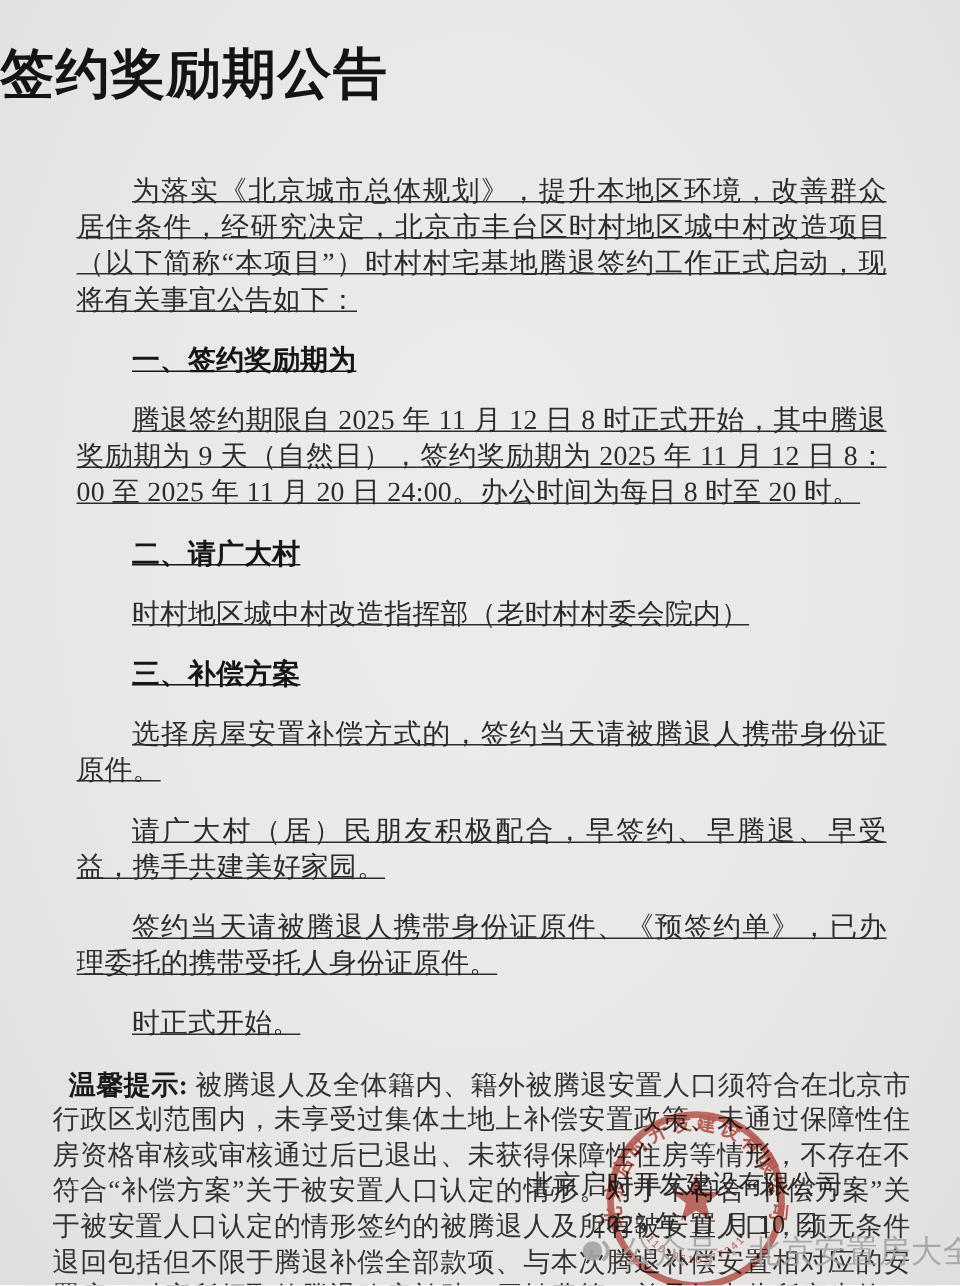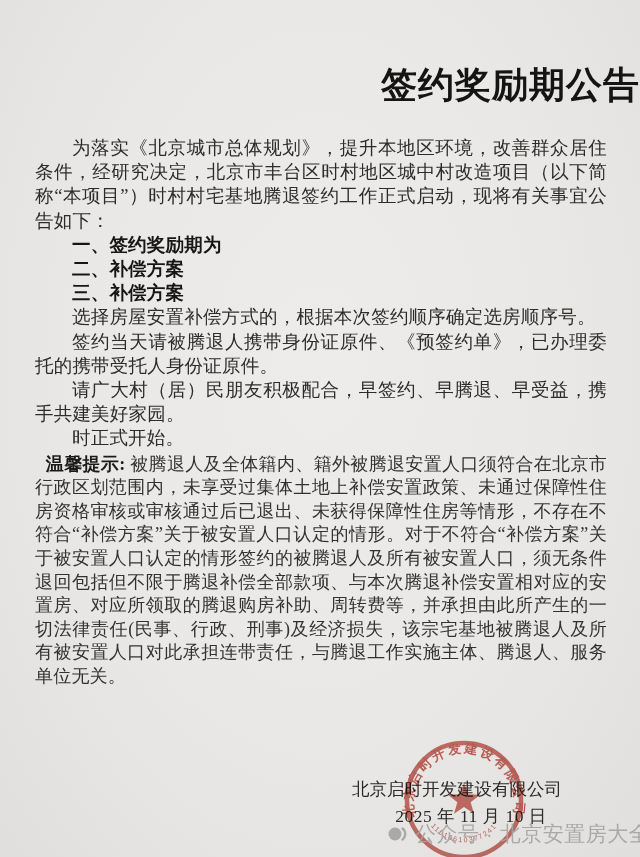--- a/index.html
+++ b/index.html
@@ -6,36 +6,36 @@
   .page{
     position:relative;
     width:640px;height:857px;
     overflow:hidden;
     background:radial-gradient(ellipse at 50% 42%, #edecea 0%, #e9e8e6 55%, #e0dfdd 100%);
     font-family:"Liberation Serif", serif;
     color:#2d2c2a;
   }
   .doc-title{
     margin:0;
-    padding-top:62px;
-    text-align:right;
+    padding-top:26px;
+    text-align:left;
     font-size:36px;
     font-weight:700;
     letter-spacing:1px;
     color:#141413;
     line-height:46px;
   }
   .doc-body{
     padding:28px 33px 0 35px;
     font-size:18.5px;
     line-height:24.2px;
     text-align:justify;
     letter-spacing:0.2px;
   }
-  .para, .heading{margin:0;text-indent:2em;}
+  .para, .heading{margin:16px;text-indent:2em;text-decoration:underline;}
   .heading{font-weight:700;color:#161615;}
   .tips{
     margin:2px 0 0;
     font-size:18px;
     line-height:23.6px;
     text-indent:0.6em;
     color:#333231;
   }
   .tips-label{font-weight:700;color:#1a1a19;}
   .signature{
@@ -86,25 +86,27 @@
 </head>
 <body>
 
 <div class="page">
 
   <h1 class="doc-title">签约奖励期公告</h1>
 
   <div class="doc-body">
     <p class="para">为落实《北京城市总体规划》，提升本地区环境，改善群众居住条件，经研究决定，北京市丰台区时村地区城中村改造项目（以下简称“本项目”）时村村宅基地腾退签约工作正式启动，现将有关事宜公告如下：</p>
     <p class="heading">一、签约奖励期为</p>
-    <p class="heading">二、补偿方案</p>
+    <p class="para">腾退签约期限自 2025 年 11 月 12 日 8 时正式开始，其中腾退奖励期为 9 天（自然日），签约奖励期为 2025 年 11 月 12 日 8：00 至 2025 年 11 月 20 日 24:00。办公时间为每日 8 时至 20 时。</p>
+    <p class="heading">二、请广大村</p>
+    <p class="para">时村地区城中村改造指挥部（老时村村委会院内）</p>
     <p class="heading">三、补偿方案</p>
-    <p class="para">选择房屋安置补偿方式的，根据本次签约顺序确定选房顺序号。</p>
+    <p class="para">选择房屋安置补偿方式的，签约当天请被腾退人携带身份证原件。</p>
+    <p class="para">请广大村（居）民朋友积极配合，早签约、早腾退、早受益，携手共建美好家园。</p>
     <p class="para">签约当天请被腾退人携带身份证原件、《预签约单》，已办理委托的携带受托人身份证原件。</p>
-    <p class="para">请广大村（居）民朋友积极配合，早签约、早腾退、早受益，携手共建美好家园。</p>
     <p class="para">时正式开始。</p>
     <p class="tips">
       <span class="tips-label">温馨提示:</span>
       <span>被腾退人及全体籍内、籍外被腾退安置人口须符合在北京市行政区划范围内，未享受过集体土地上补偿安置政策、未通过保障性住房资格审核或审核通过后已退出、未获得保障性住房等情形，不存在不符合“补偿方案”关于被安置人口认定的情形。对于不符合“补偿方案”关于被安置人口认定的情形签约的被腾退人及所有被安置人口，须无条件退回包括但不限于腾退补偿全部款项、与本次腾退补偿安置相对应的安置房、对应所领取的腾退购房补助、周转费等，并承担由此所产生的一切法律责任(民事、行政、刑事)及经济损失，该宗宅基地被腾退人及所有被安置人口对此承担连带责任，与腾退工作实施主体、腾退人、服务单位无关。</span>
     </p>
   </div>
 
   <div class="signature">
     <div class="sig-company">北京启时开发建设有限公司</div>
     <div class="sig-date">2025 年 11 月 10 日</div>

